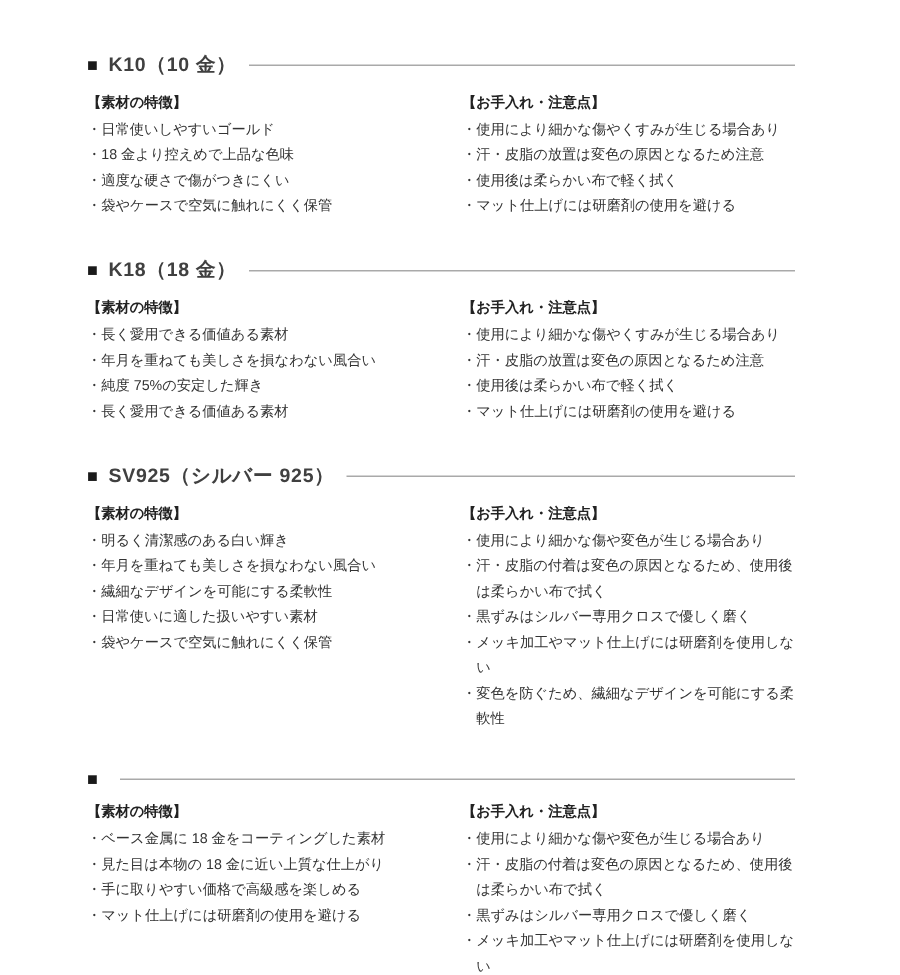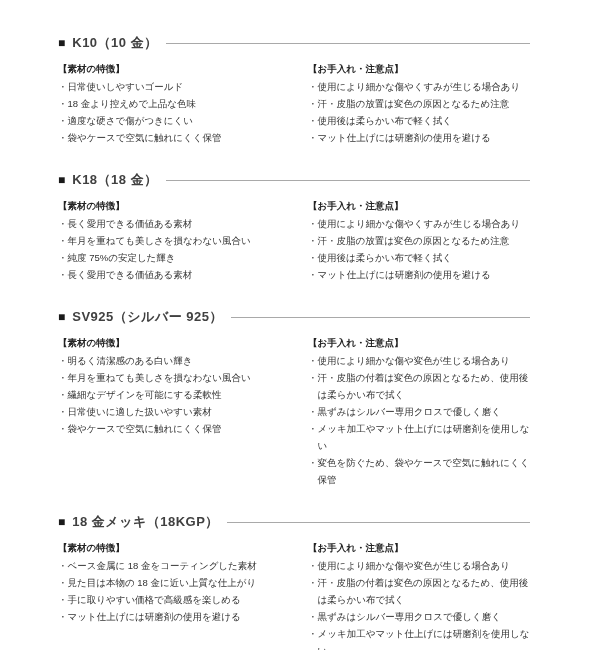--- a/index.html
+++ b/index.html
@@ -203,31 +203,30 @@
           <li>
               <span class="bullet-marker">・</span>
               <span class="bullet-text">黒ずみはシルバー専用クロスで優しく磨く</span>
             </li>
           <li>
               <span class="bullet-marker">・</span>
               <span class="bullet-text">メッキ加工やマット仕上げには研磨剤を使用しない</span>
             </li>
           <li>
               <span class="bullet-marker">・</span>
-              <span class="bullet-text">変色を防ぐため、袋やケースで空気に触れにくく保管</span>
-            </li>
-        </ul>
-      </div>
-    </div>
-  </div>
-
-  <div class="section">
-    <div class="sec-header">
-      <span class="sq">■</span>
-      <span class="sec-title">18 金メッキ（18KGP）</span>
+              <span class="bullet-text">変色を防ぐため、繊細なデザインを可能にする柔軟性</span>
+            </li>
+        </ul>
+      </div>
+    </div>
+  </div>
+
+  <div class="section">
+    <div class="sec-header">
+      <span class="sq">■</span>
       <span class="rule"></span>
     </div>
     <div class="cols">
       <div class="col-features">
         <div class="col-label">【素材の特徴】</div>
         <ul class="bullets">
           <li>
               <span class="bullet-marker">・</span>
               <span class="bullet-text">ベース金属に 18 金をコーティングした素材</span>
             </li>

